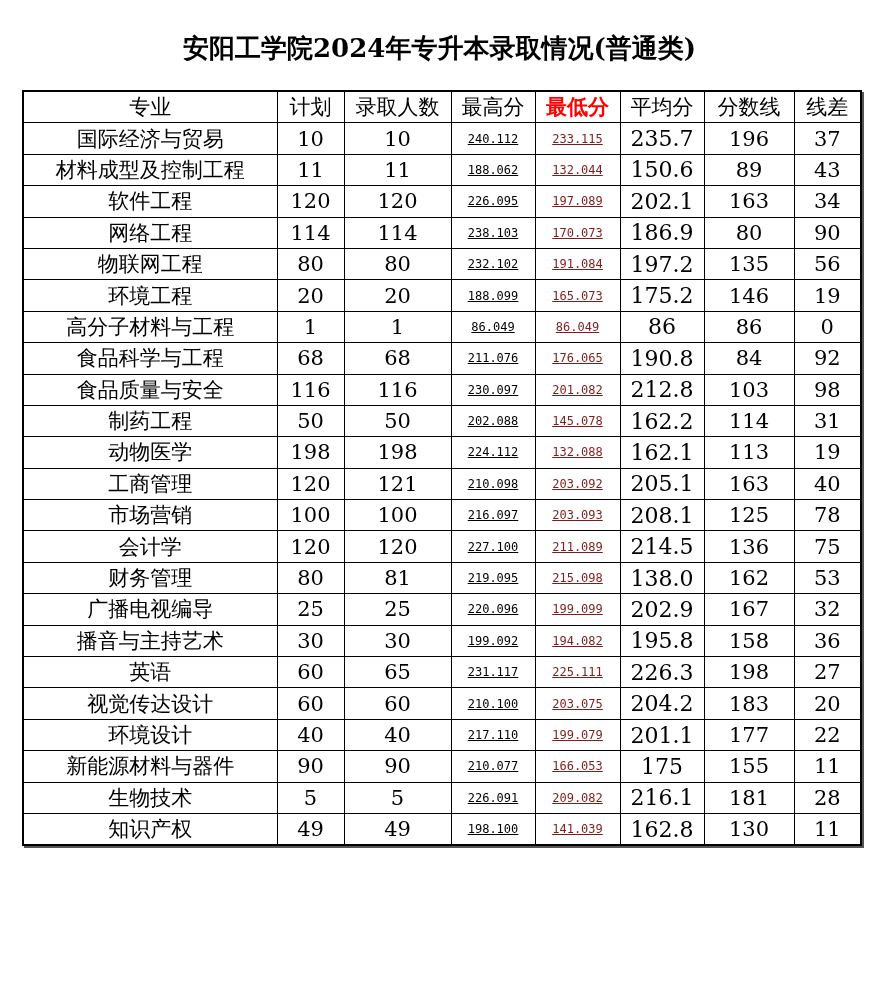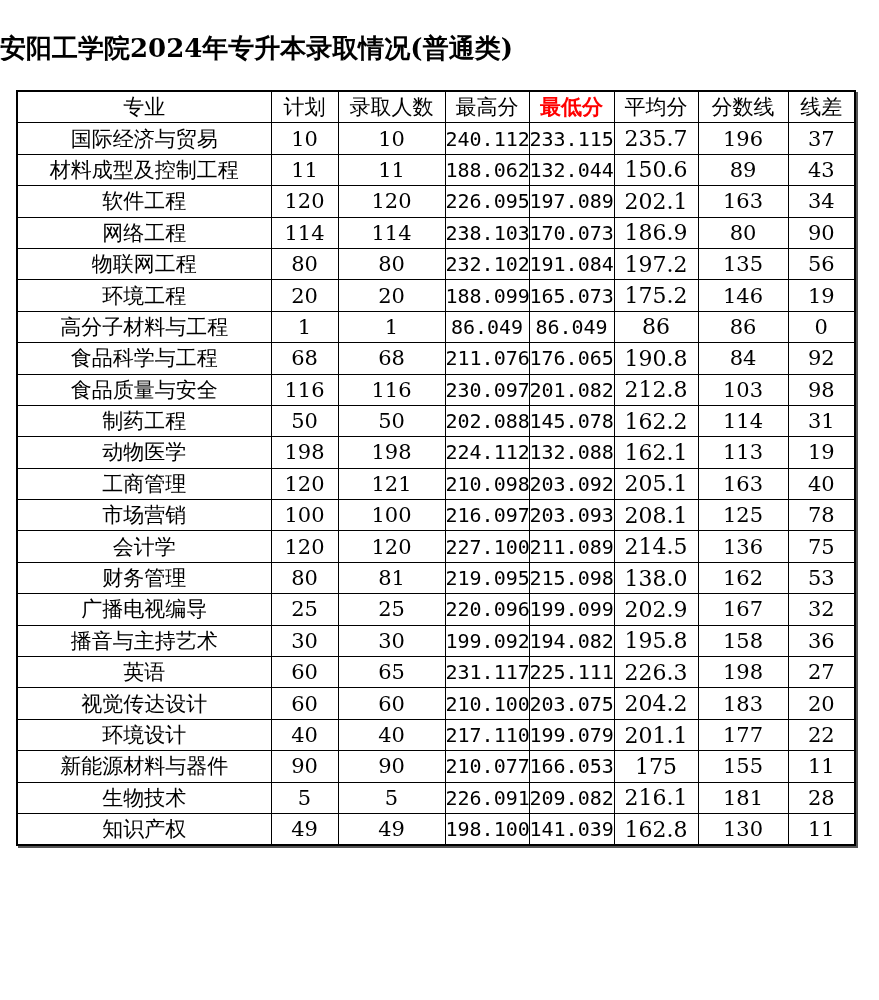--- a/index.html
+++ b/index.html
@@ -13,30 +13,30 @@
     position: relative;
     overflow: hidden;
     font-family: "DejaVu Sans", "Liberation Sans", sans-serif;
     color: #000;
   }
   .title {
     position: absolute;
     left: 0;
     top: 30px;
     width: 879px;
-    text-align: left;
+    text-align: center;
     font-family: "DejaVu Serif", "Liberation Serif", serif;
     font-weight: bold;
     font-size: 26px;
     line-height: 36px;
     letter-spacing: 0px;
   }
   table.grid {
     position: absolute;
-    left: 16px;
+    left: 22px;
     top: 90px;
     width: 838px;
     border-collapse: collapse;
     table-layout: fixed;
     border: 2px solid #000;
     box-shadow: 2px 2px 0 #555;
     padding-left: 31px;
   }
   table.grid th, table.grid td {
     border: 1px solid #000;
@@ -55,26 +55,27 @@
   table.grid th.red { color: #ff0000; font-weight: bold; }
   td.major {
     font-size: 21px;
     font-family: "DejaVu Sans", "Liberation Sans", sans-serif;
   }
   td.num {
     font-size: 21px;
     font-family: "DejaVu Serif", "Liberation Serif", serif;
   }
   td.small {
-    font-size: 20px;
+    font-size: 12px;
     font-family: "DejaVu Sans Mono", "Liberation Mono", monospace;
     text-align: left;
     padding-left: 4px;
-  }
-  td.small.red { color: #000000; }
+    text-decoration: underline;
+  }
+  td.small.red { color: #7f1d1d; }
   td.avg {
     font-size: 22px;
     font-family: "DejaVu Serif", "Liberation Serif", serif;
   }
 </style>
 </head>
 <body>
 
 <div class="title">安阳工学院2024年专升本录取情况(普通类)</div>
 

